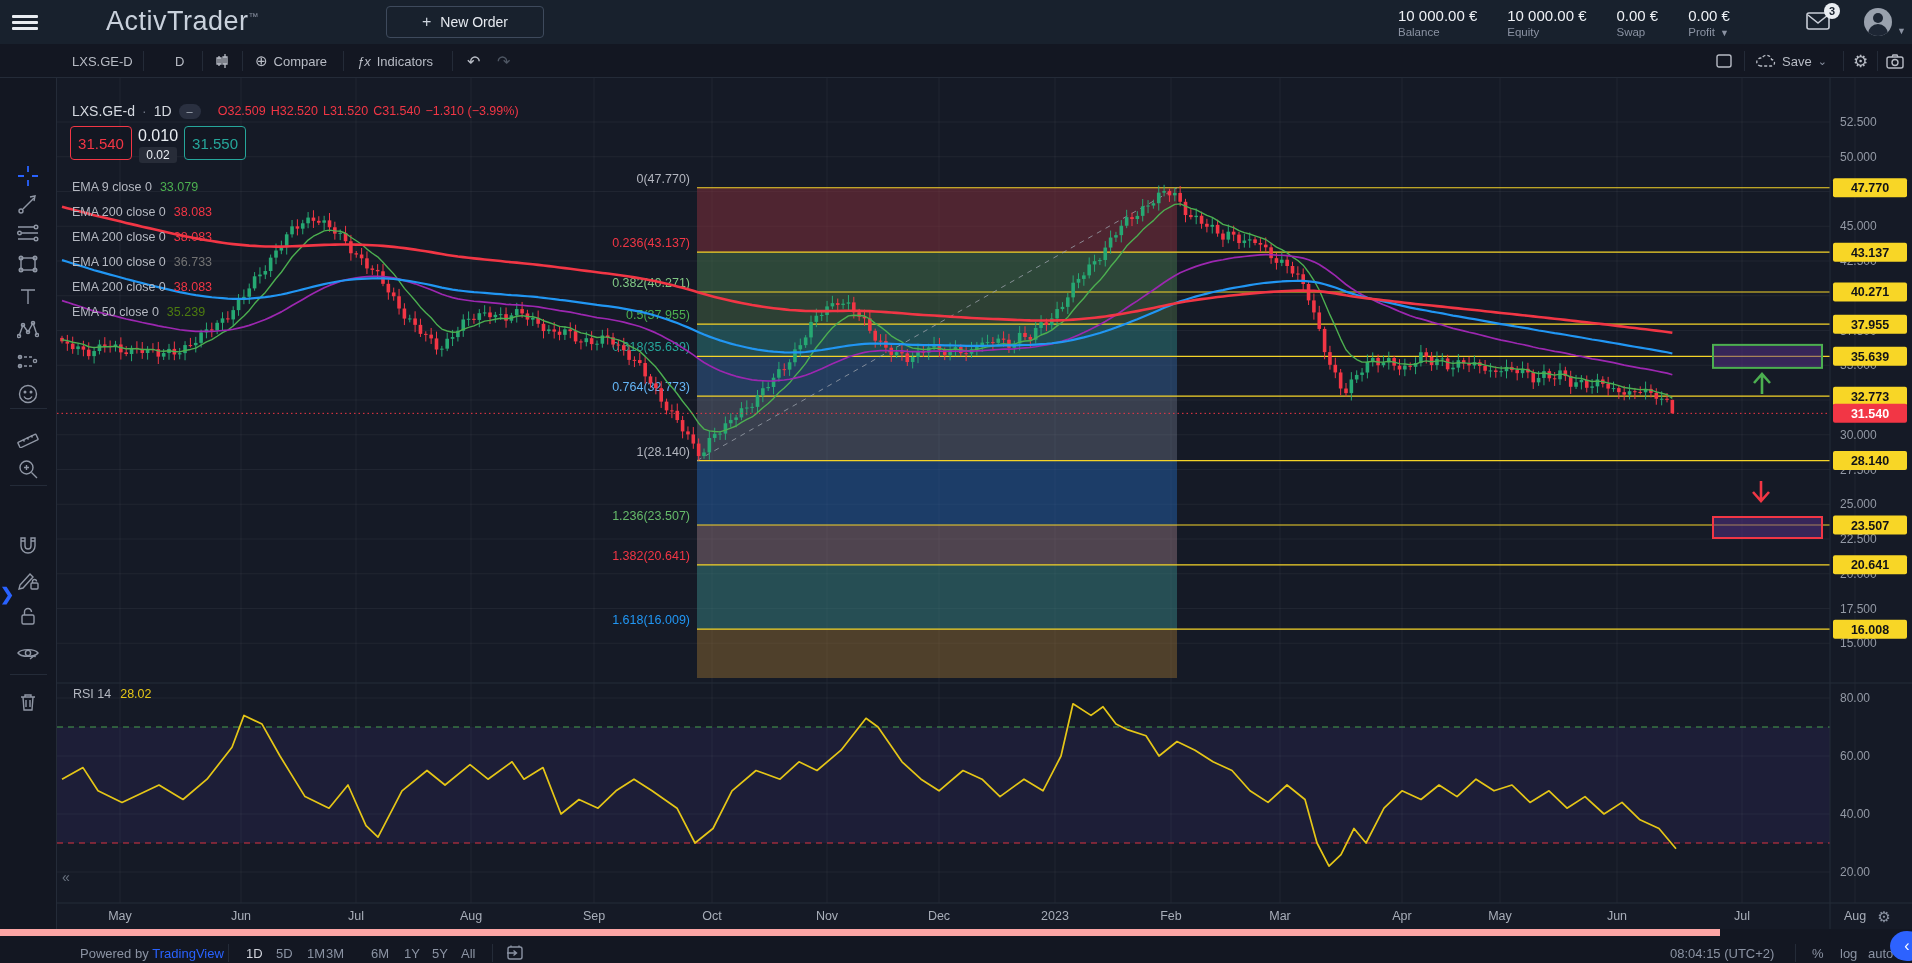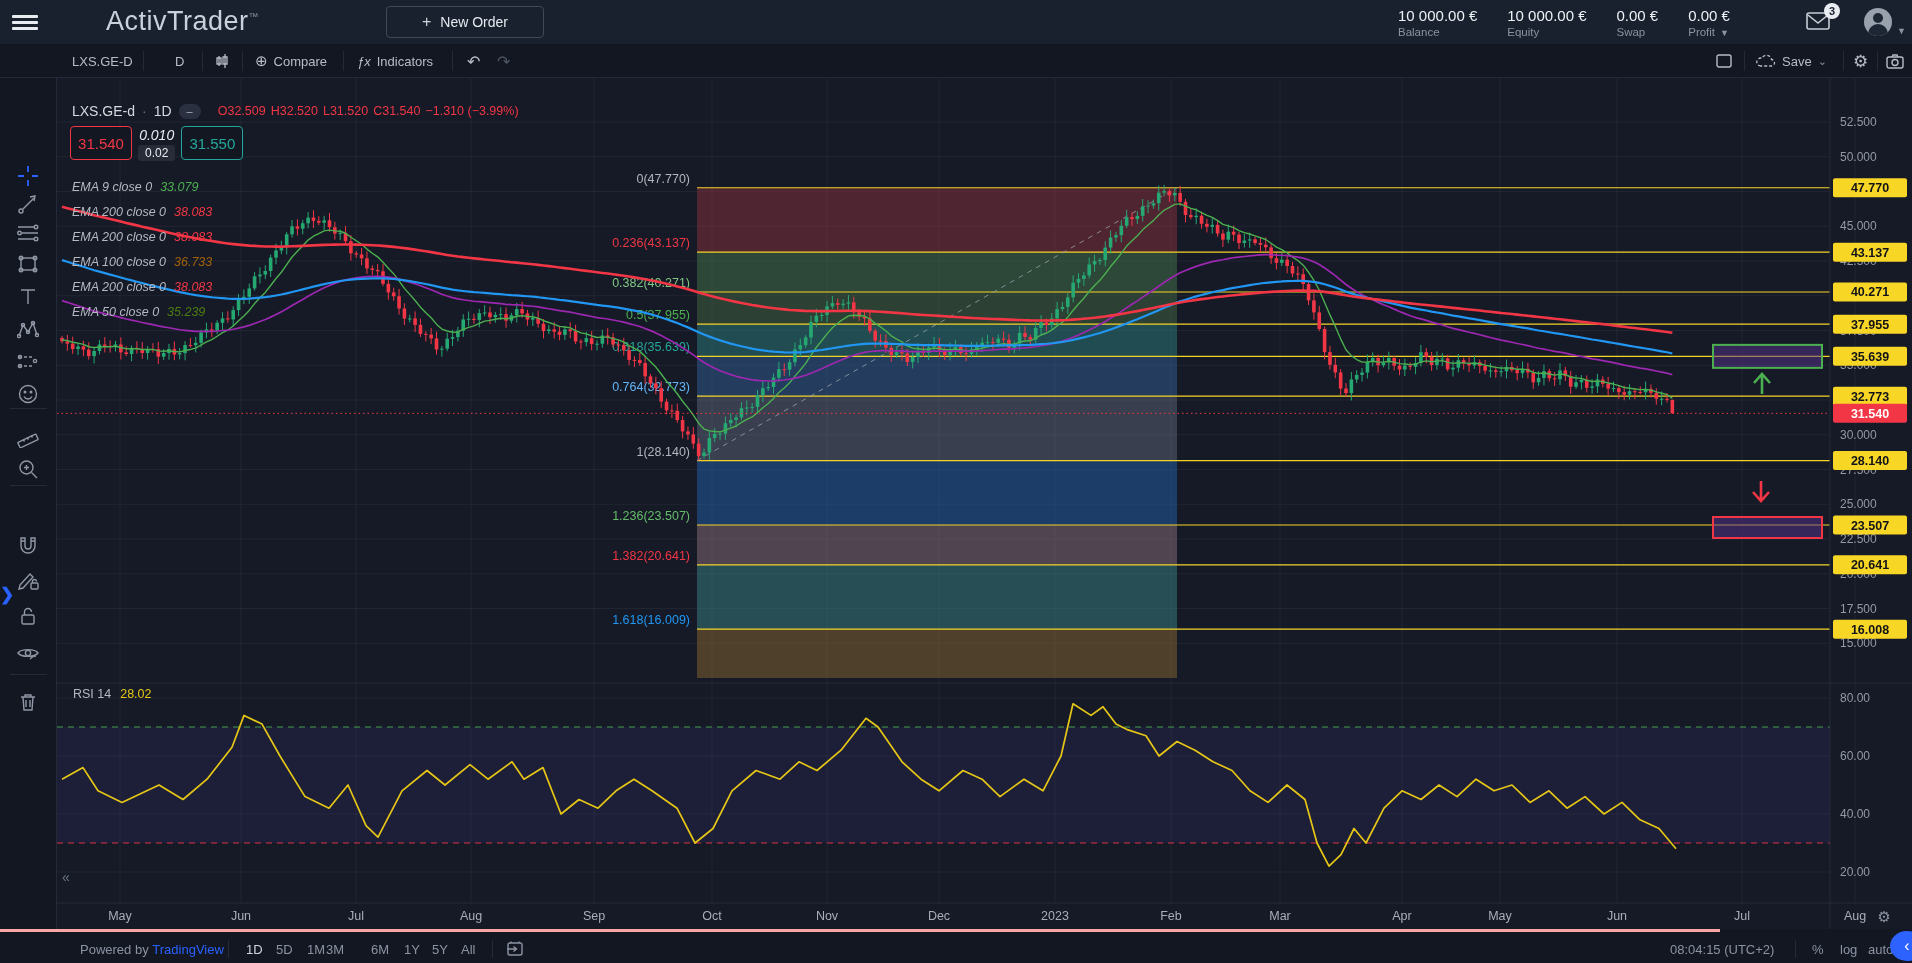--- a/index.html
+++ b/index.html
@@ -47,28 +47,28 @@
   
   .sym-row { position:absolute; left:72px; top:103px; font-size:14px; color:#d5d9e0; display:flex; align-items:center; gap:7px; }
   .sym-row .ohlc { font-size:12.5px; color:#f23645; display:flex; gap:5px; margin-left:10px; }
   .chip { background:#2a3040; color:#aeb4bf; border-radius:8px; font-size:11px; padding:0 8px; height:15px; line-height:15px; }
   .dotsep { color:#6d7482; }
   .quote { position:absolute; left:70px; top:126px; display:flex; align-items:flex-start; gap:6px; }
   .qbox { width:62px; height:34px; border-radius:4px; display:flex; align-items:center; justify-content:center; font-size:15px; background:rgba(19,23,34,.75); }
   .qbid { border:1px solid #f23645; color:#f23645; }
   .qask { border:1px solid #26a69a; color:#26a69a; }
   .qmid { display:flex; flex-direction:column; align-items:center; gap:2px; padding-top:1px; }
-  .qmid .s1 { font-size:14px; color:#e8ecf1;font-style:italic; }
+  .qmid .s1 { font-size:16px; color:#e8ecf1; }
   .qmid .s2 { font-size:12px; color:#e8ecf1; background:#272c38; border-radius:3px; padding:1px 7px; }
-  .ema-rows { position:absolute; left:72px; top:174px;font-style:italic; }
+  .ema-rows { position:absolute; left:72px; top:174px; }
   .ema-row { height:25px; font-size:12.5px; color:#b4b8c1; display:flex; gap:8px; align-items:center; }
   .rsi-legend { position:absolute; left:73px; top:687px; font-size:12.5px; color:#b4b8c1; display:flex; gap:9px; }
 
   
-  .bottombar { position:absolute; left:0; top:929px; width:1720px; height:34px; background:#131722; border-top:3px solid #fca5a5; font-size:13px; color:#8b93a3; }
+  .bottombar { position:absolute; left:0; top:929px; width:1720px; height:34px; background:#131722; border-top:7px solid #fca5a5; font-size:13px; color:#8b93a3; }
   .bb-item { position:absolute; top:0; height:34px; display:flex; align-items:center; cursor:pointer; white-space:nowrap; }
   .bb-sep { position:absolute; top:8px; width:1px; height:18px; background:#242b38; }
   .tv-link { color:#2962ff; cursor:pointer; }
   .range-active { color:#d1d4dc; }
   .collapse-btn { position:absolute; left:1890px; top:931px; width:34px; height:30px; border-radius:50%; background:#2d62ff; color:#fff;
     font-size:16px; display:flex; align-items:center; justify-content:center; }
 </style>
 </head>
 <body>
 
@@ -790,21 +790,21 @@
     <div class="ema-row">
         <span>EMA 200 close 0</span>
         <span style="color: rgb(242, 54, 69);">38.083</span>
       </div>
     <div class="ema-row">
         <span>EMA 200 close 0</span>
         <span style="color: rgb(242, 54, 69);">38.083</span>
       </div>
     <div class="ema-row">
         <span>EMA 100 close 0</span>
-        <span style="color: #a16207; text-align: center;">36.733</span>
+        <span style="color: #737373; text-align: center;">36.733</span>
       </div>
     <div class="ema-row">
         <span>EMA 200 close 0</span>
         <span style="color: rgb(242, 54, 69);">38.083</span>
       </div>
     <div class="ema-row">
         <span>EMA 50 close 0</span>
         <span style="color: #4d7c0f;">35.239</span>
       </div>
   </div>

